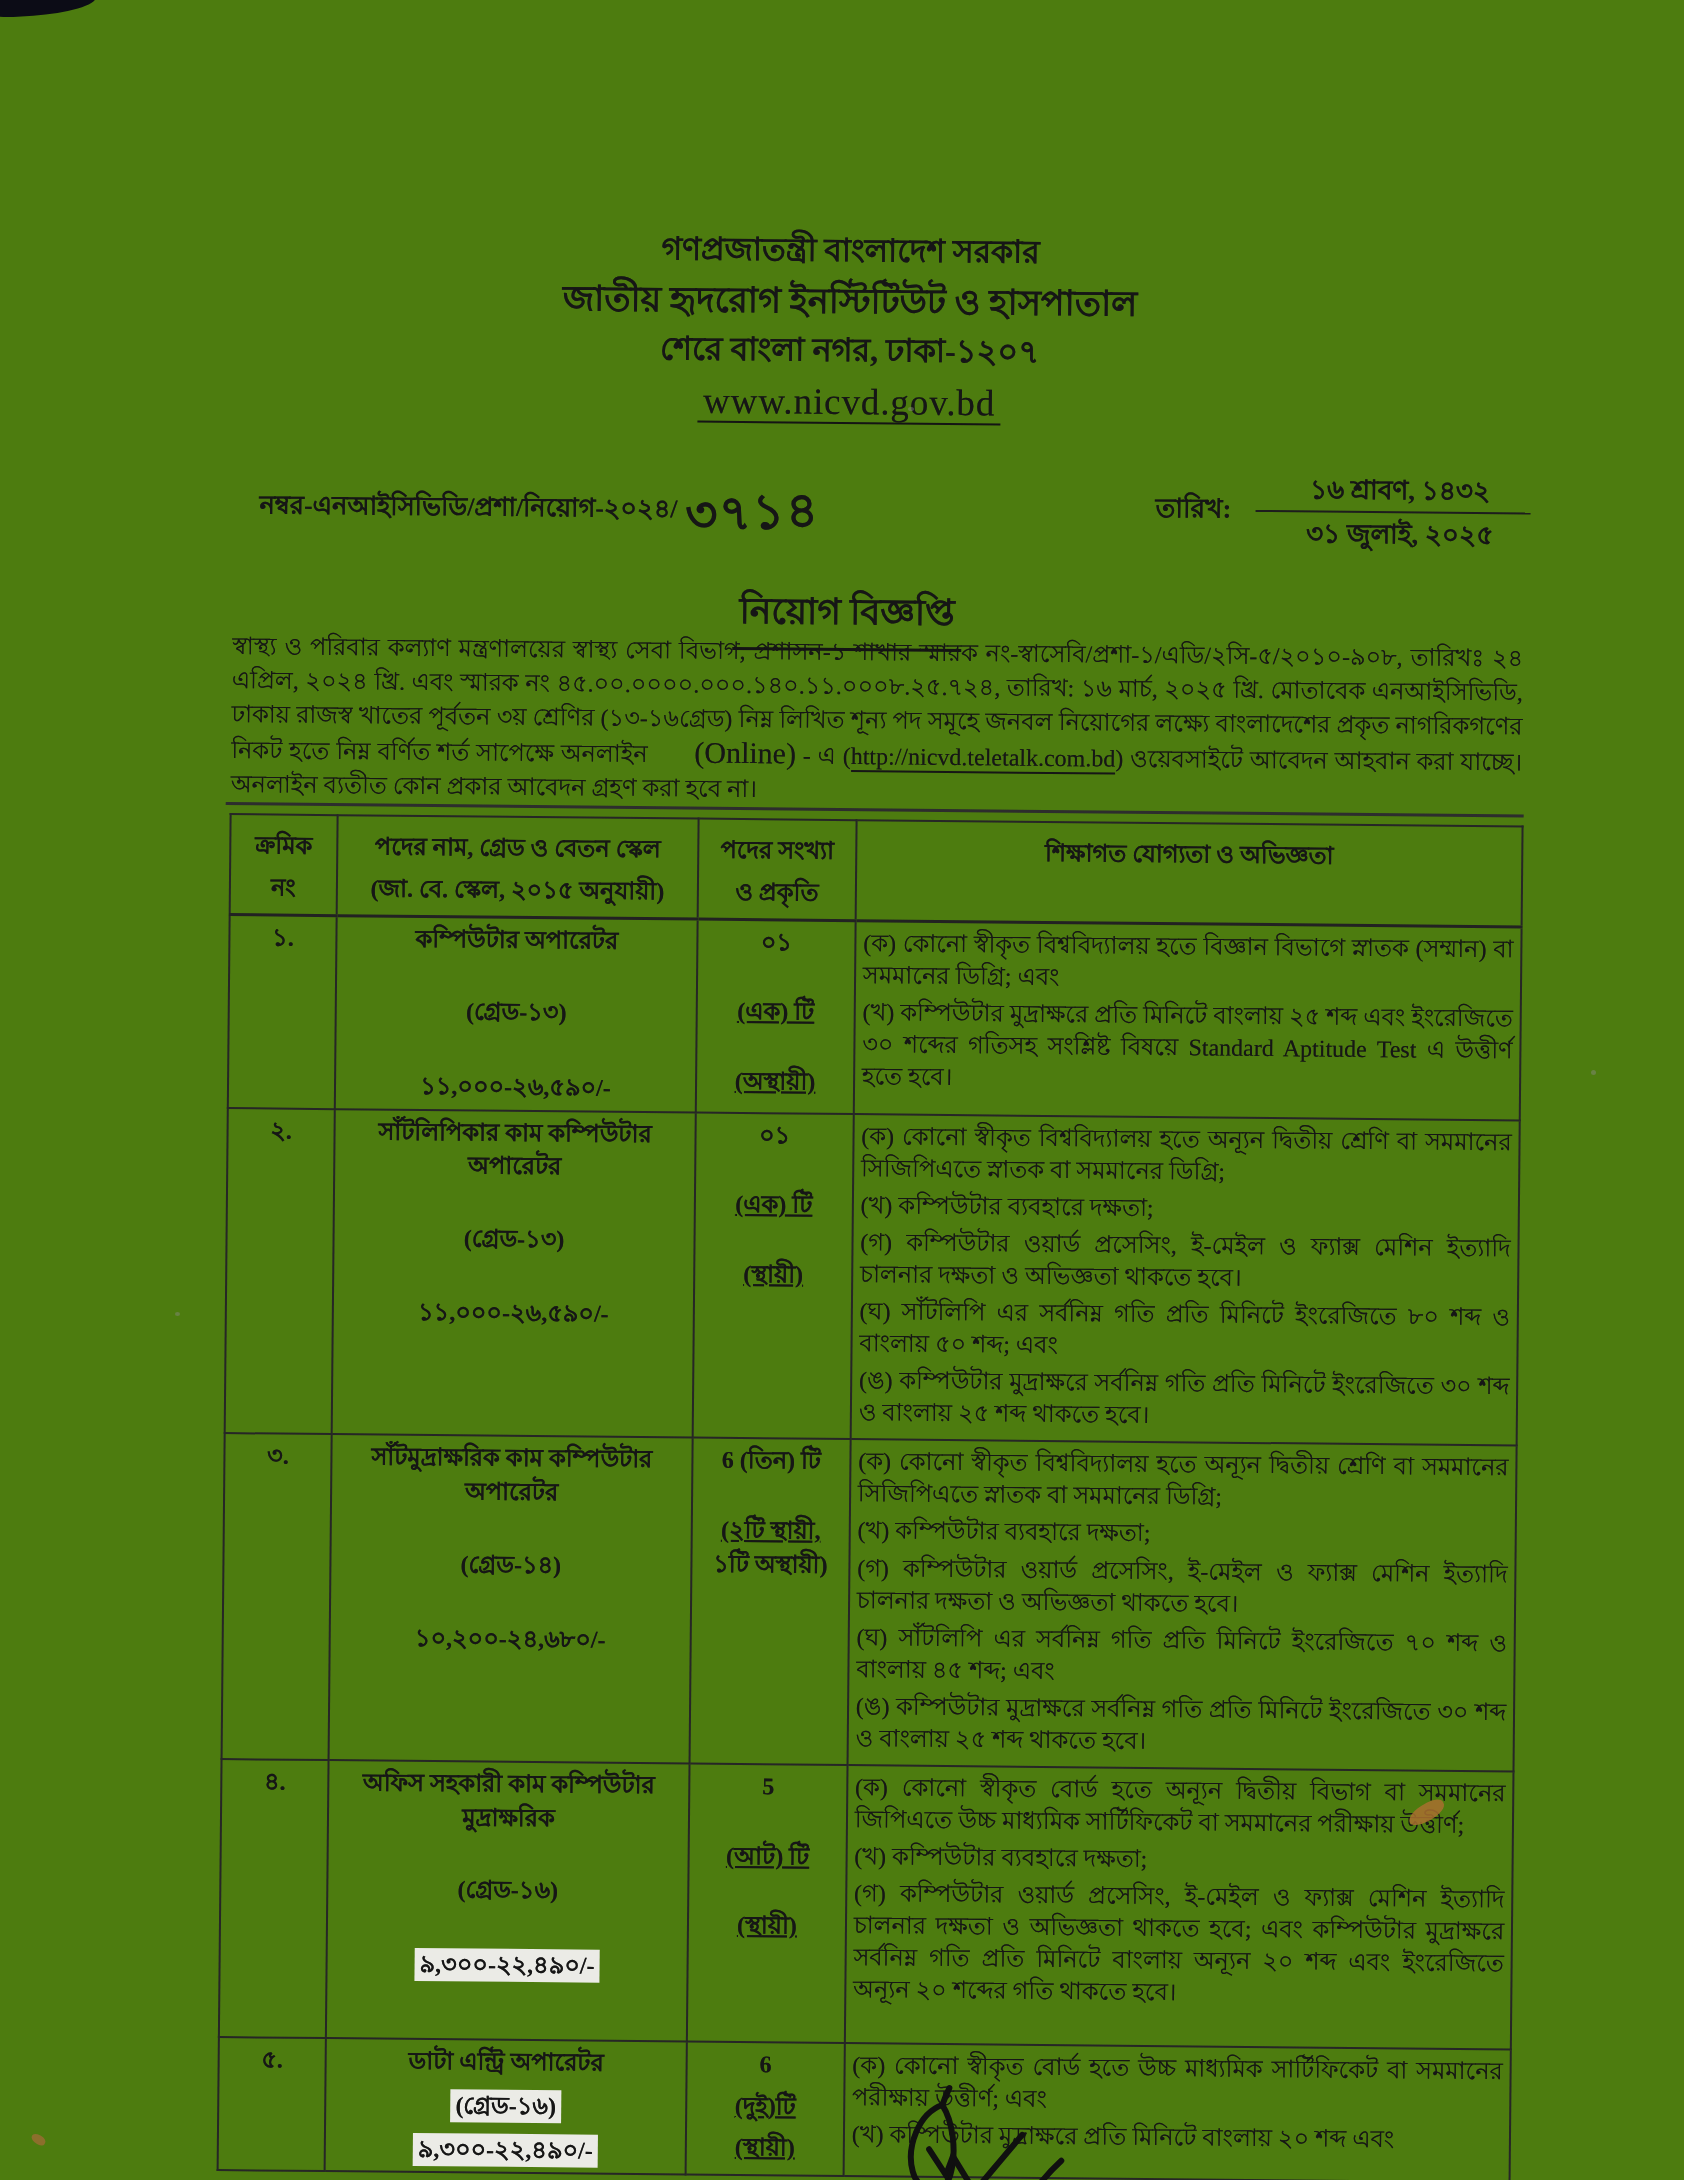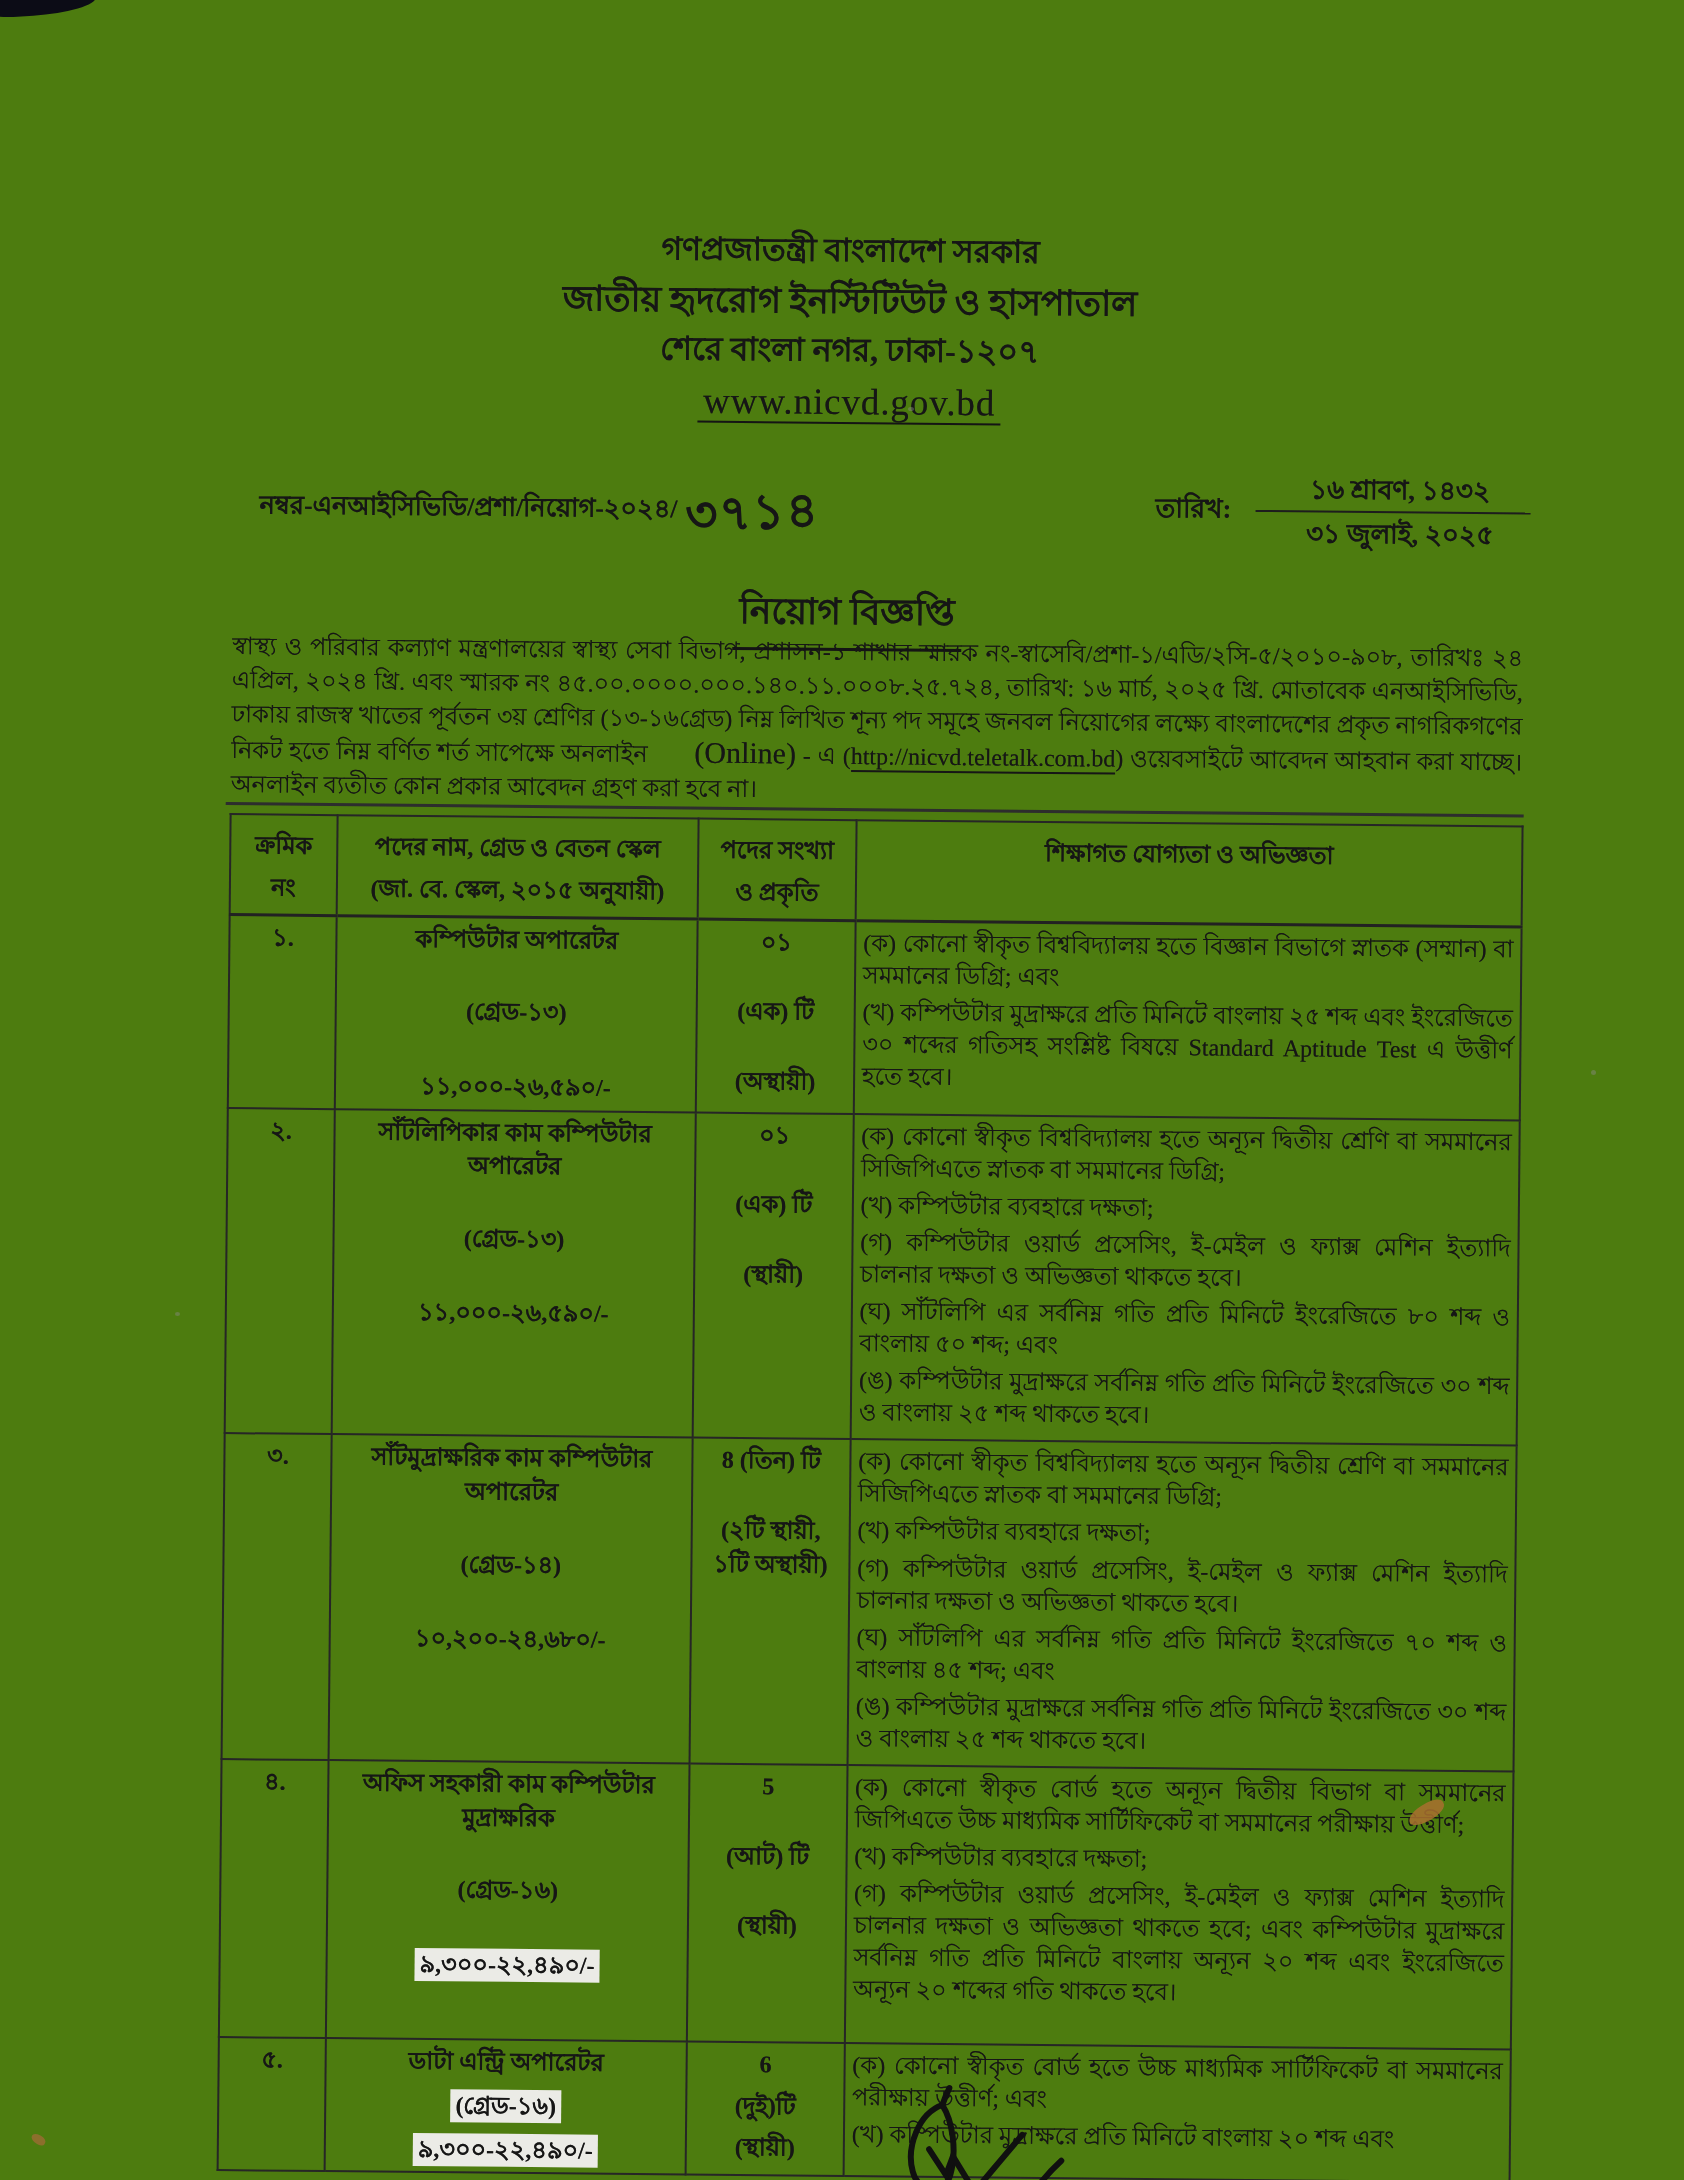--- a/index.html
+++ b/index.html
@@ -47,21 +47,21 @@
   .jobs col.c1{width:107px;} .jobs col.c2{width:361px;}
   .jobs col.c3{width:158px;} .jobs col.c4{width:666px;}
   .jobs th,.jobs td{border:2.6px solid #262626;vertical-align:top;padding:5.1px 6.8px;}
   .jobs thead th{font-weight:700;text-align:center;height:82px;padding-top:8.5px;
                  line-height:1.75;border-bottom:3.4px solid #222;}
   .c-serial{text-align:center;padding-top:12px;font-weight:700;}
   .c-post{text-align:center;padding-top:12px;font-weight:700;}
   .post-grade{margin-top:39px;}
   .post-scale{margin-top:41px;}
   .c-count{text-align:center;padding-top:12px;font-weight:700;}
-  .c-count .cl + .cl{margin-top:36px;}
+  .c-count .cl + .cl{margin-top:36px;text-decoration:underline;}
   .c-qual{padding:8.5px 12px 6.8px 13.6px;text-align:justify;}
   .c-qual p{margin:0 0 5.1px;line-height:32px;}
   tr.r1{height:182px;} tr.r2{height:313px;} tr.r3{height:312px;}
   tr.r4{height:278px;} tr.r5{height:99px;}
   tr.compact .post-grade,tr.compact .post-scale{margin-top:10.2px;}
   tr.compact .c-count .cl + .cl{margin-top:8px;}
   .shade{background:#ebebe6;display:inline-block;padding:0 5.1px;}
 
   
   .corner-mark{position:absolute;top:-7.7px;left:-10.2px;width:106px;height:23px;
@@ -172,21 +172,21 @@
           </td>
         </tr>
         <tr class="r3">
           <td class="c-serial">৩.</td>
           <td class="c-post">
             <div class="post-name">সাঁটমুদ্রাক্ষরিক কাম কম্পিউটার অপারেটর</div>
             <div class="post-grade">(গ্রেড-১৪)</div>
             <div class="post-scale">১০,২০০-২৪,৬৮০/-</div>
           </td>
           <td class="c-count">
-            <div class="cl">8 (তিন) টি</div>
+            <div class="cl">6 (তিন) টি</div>
             <div class="cl">(২টি স্থায়ী,</div>
             <div>১টি অস্থায়ী)</div>
           </td>
           <td class="c-qual">
             <p>(ক) কোনো স্বীকৃত বিশ্ববিদ্যালয় হতে অন্যূন দ্বিতীয় শ্রেণি বা সমমানের সিজিপিএতে স্নাতক বা সমমানের ডিগ্রি;</p>
             <p>(খ) কম্পিউটার ব্যবহারে দক্ষতা;</p>
             <p>(গ) কম্পিউটার ওয়ার্ড প্রসেসিং, ই-মেইল ও ফ্যাক্স মেশিন ইত্যাদি চালনার দক্ষতা ও অভিজ্ঞতা থাকতে হবে।</p>
             <p>(ঘ) সাঁটলিপি এর সর্বনিম্ন গতি প্রতি মিনিটে ইংরেজিতে ৭০ শব্দ ও বাংলায় ৪৫ শব্দ; এবং</p>
             <p>(ঙ) কম্পিউটার মুদ্রাক্ষরে সর্বনিম্ন গতি প্রতি মিনিটে ইংরেজিতে ৩০ শব্দ ও বাংলায় ২৫ শব্দ থাকতে হবে।</p>
           </td>

